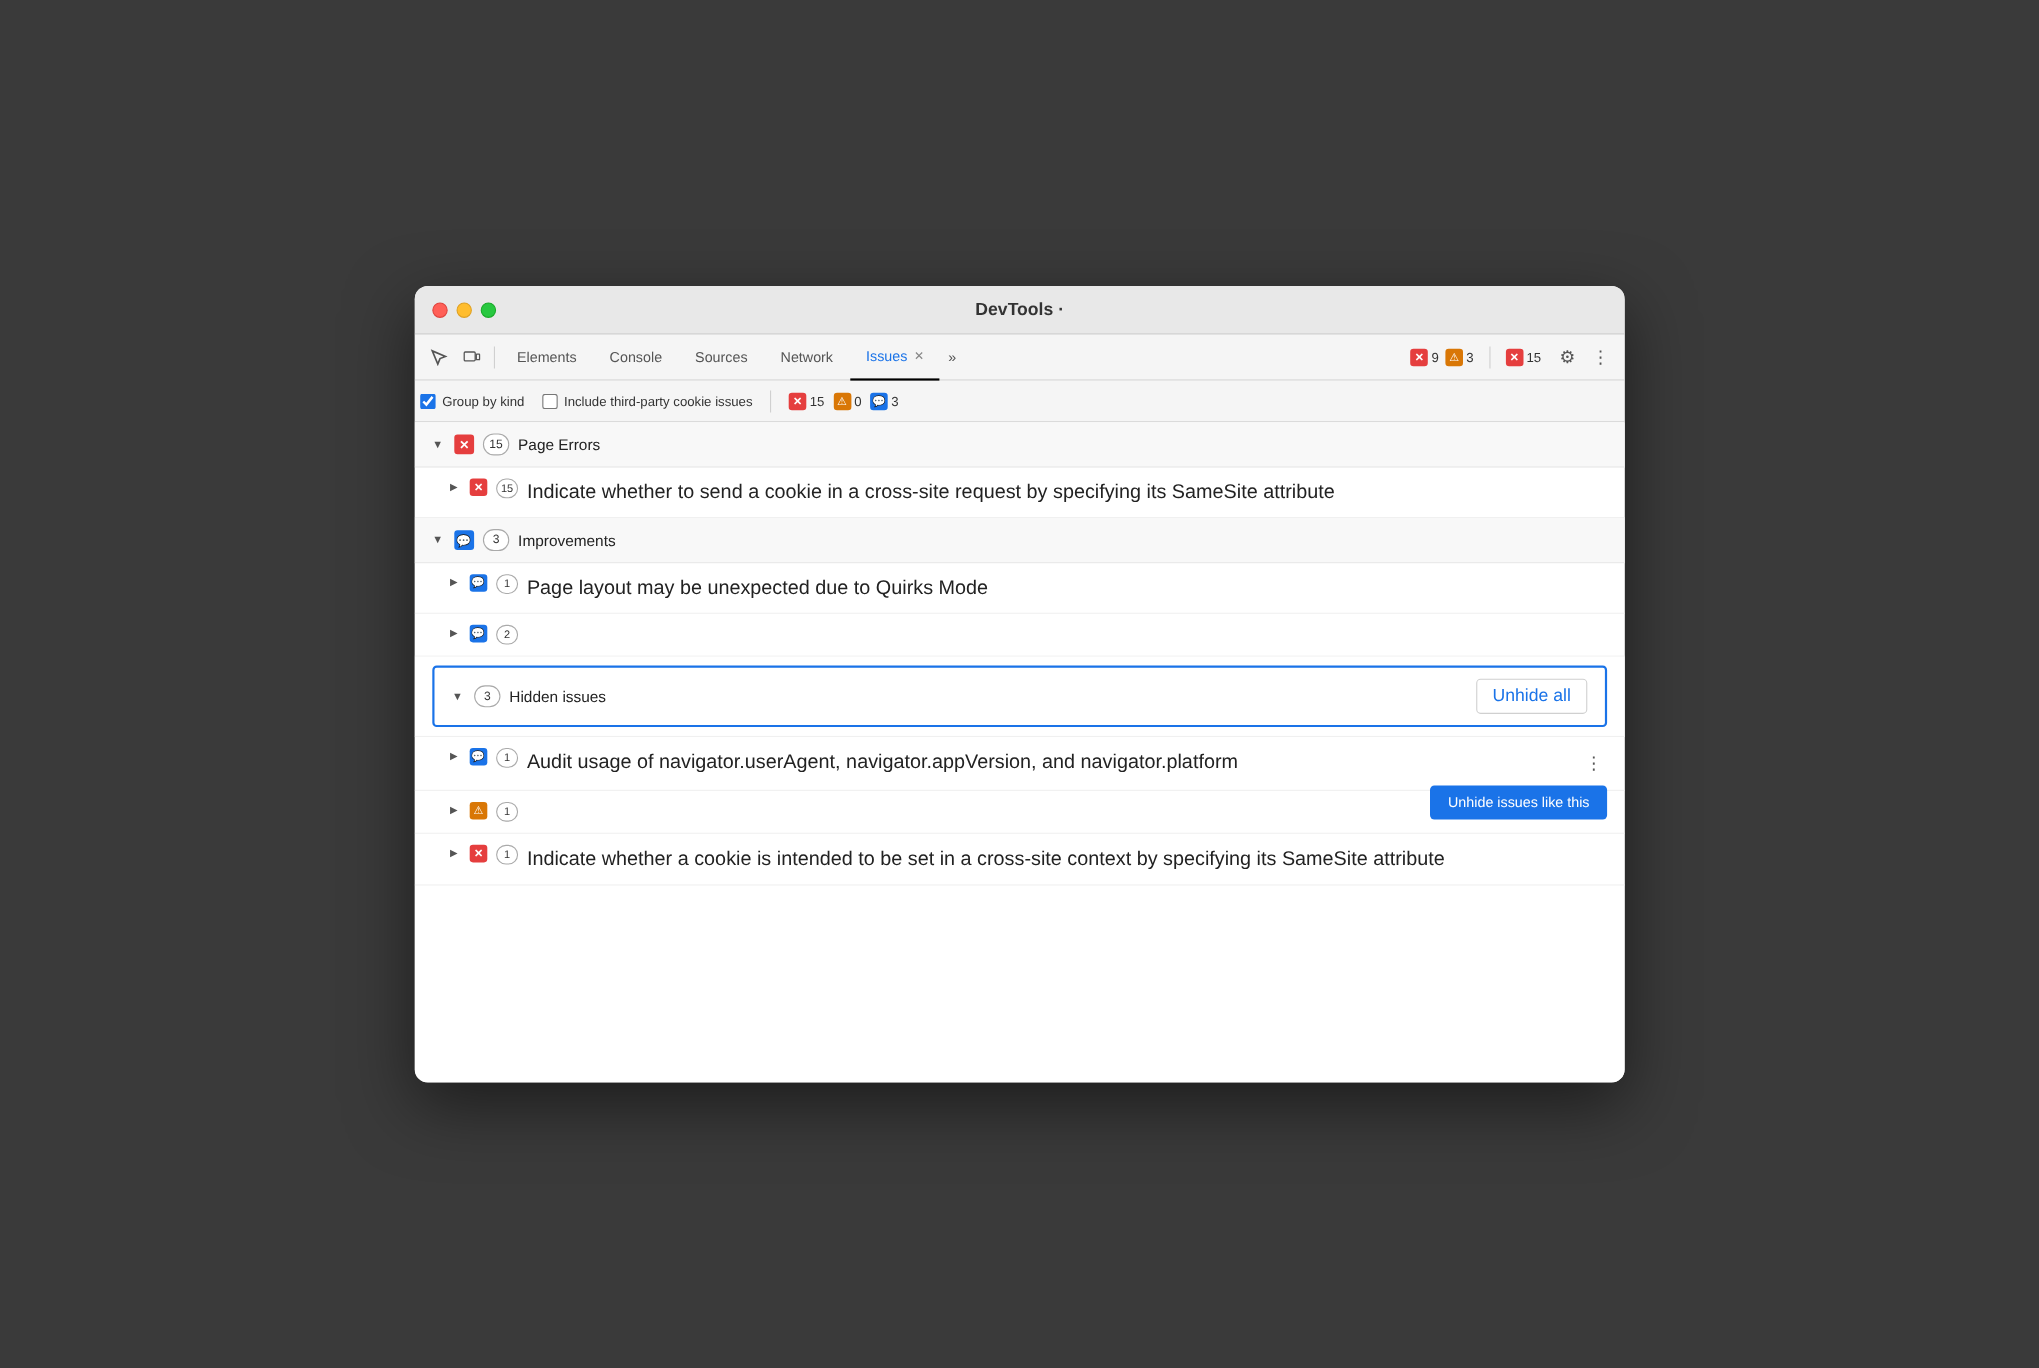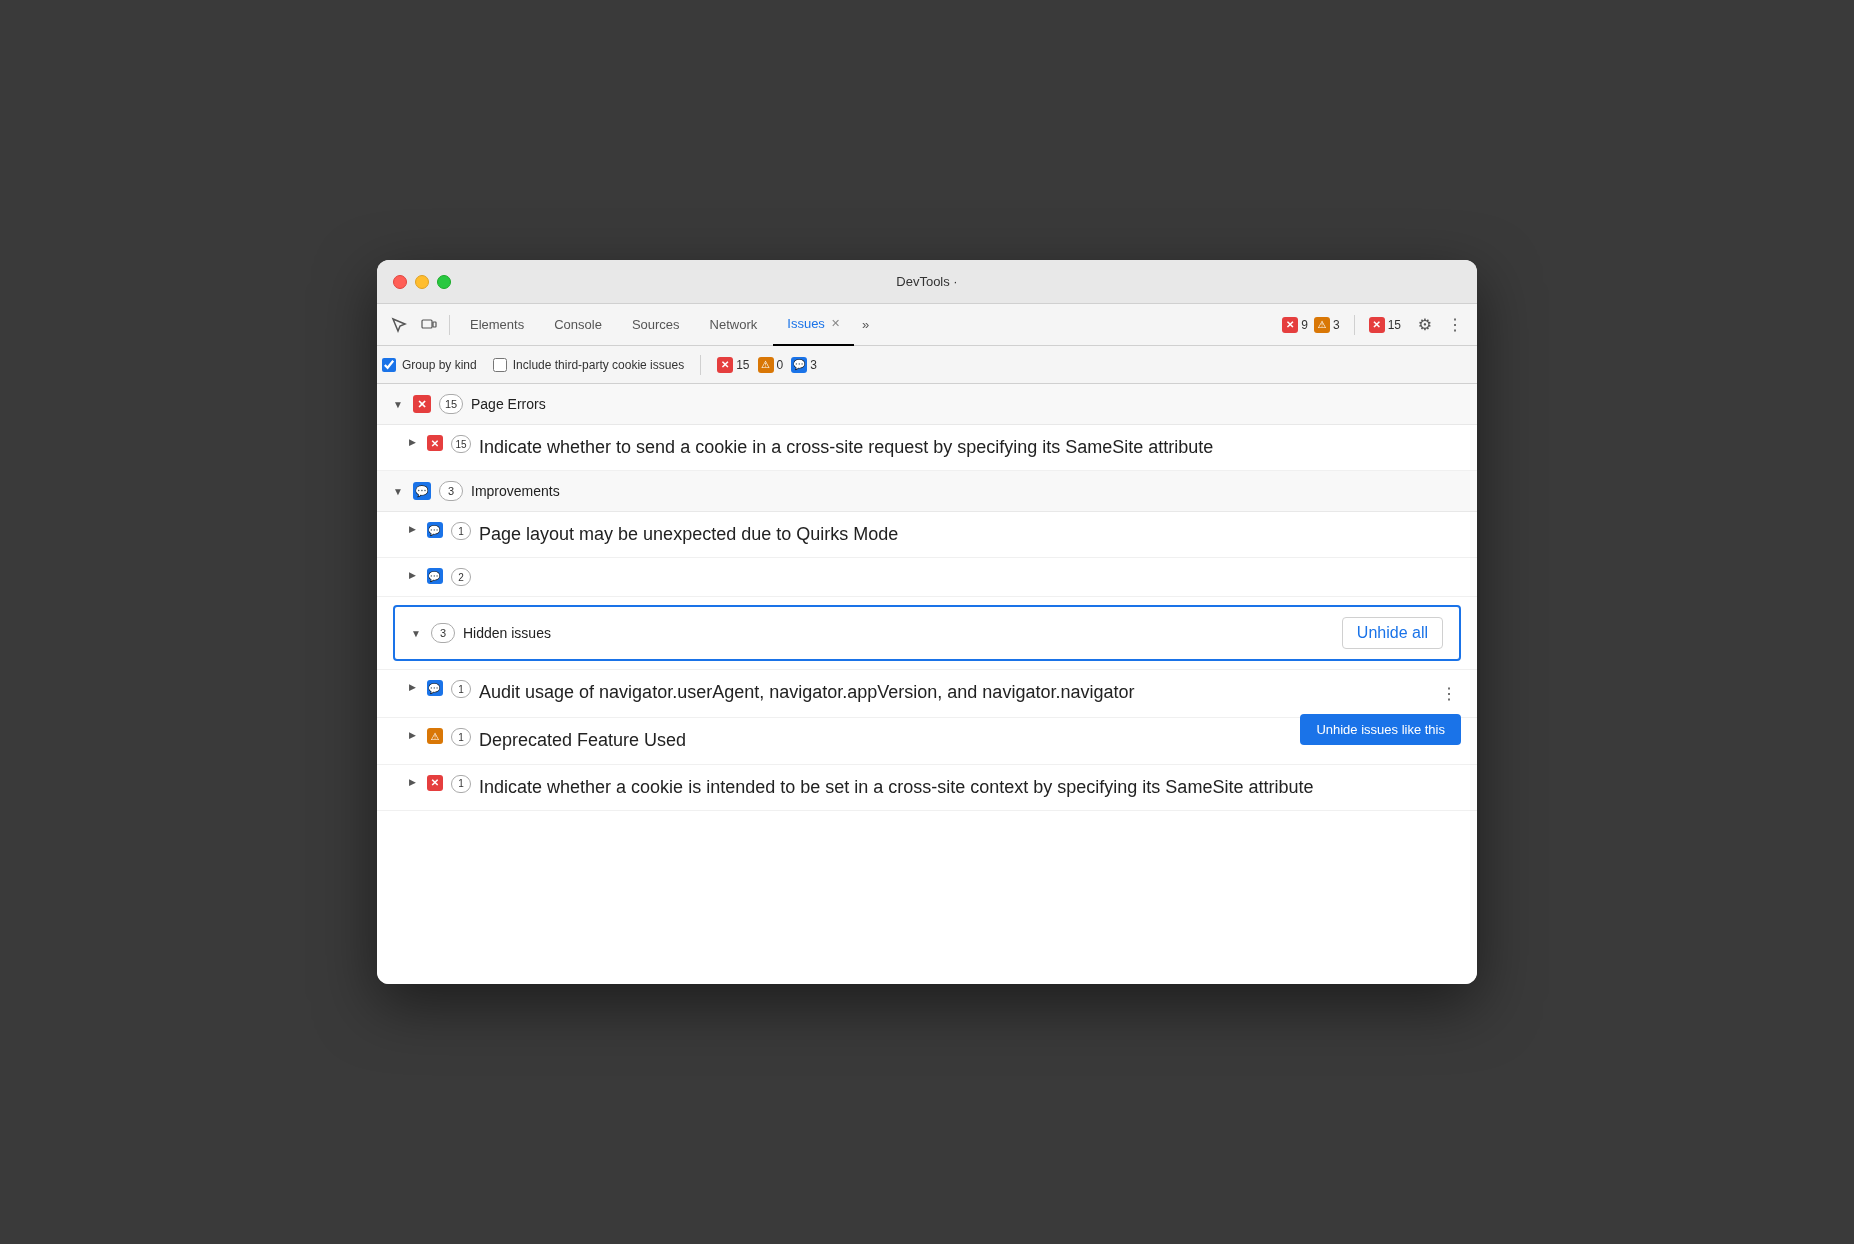--- a/index.html
+++ b/index.html
@@ -36,22 +36,22 @@
     }
     .traffic-light {
       width: 14px;
       height: 14px;
       border-radius: 50%;
     }
     .tl-close { background: #ff5f57; border: 1px solid #e0443e; }
     .tl-min { background: #ffbd2e; border: 1px solid #dfa123; }
     .tl-max { background: #28c840; border: 1px solid #1aab29; }
     .titlebar-title {
-      font-size: 13px;
-      font-weight: 400;
+      font-size: 16px;
+      font-weight: 700;
       color: #333;
     }
     .toolbar {
       background: #f5f5f5;
       border-bottom: 1px solid #d0d0d0;
       display: flex;
       align-items: center;
       height: 42px;
       padding: 0 8px;
       gap: 2px;
@@ -542,36 +542,35 @@
     </div>
 
     <div class="issue-row-with-popup">
       <div class="issue-item" style="justify-content: space-between;">
         <div style="display:flex;align-items:flex-start;gap:8px;flex:1;">
           <span class="issue-chevron">▶</span>
           <div class="issue-icon-info">💬</div>
           <div class="issue-count">
             <span>1</span>
           </div>
-          <span class="issue-text">Audit usage of navigator.userAgent, navigator.appVersion, and navigator.navigator</span>
+          <span class="issue-text">Audit usage of navigator.userAgent, navigator.appVersion, and navigator.platform</span>
         </div>
         <span class="more-dots">⋮</span>
       </div>
       <div class="popup-menu">
         <span>Unhide issues like this</span>
       </div>
     </div>
 
     <div class="issue-item">
       <span class="issue-chevron">▶</span>
       <div class="issue-icon-warn">⚠</div>
       <div class="issue-count">
         <span>1</span>
       </div>
-      <span class="issue-text">Deprecated Feature Used</span>
     </div>
 
     <div class="issue-item">
       <span class="issue-chevron">▶</span>
       <div class="issue-icon-error">✕</div>
       <div class="issue-count">
         <span>1</span>
       </div>
       <span class="issue-text">Indicate whether a cookie is intended to be set in a cross-site context by specifying its SameSite attribute</span>
     </div>

